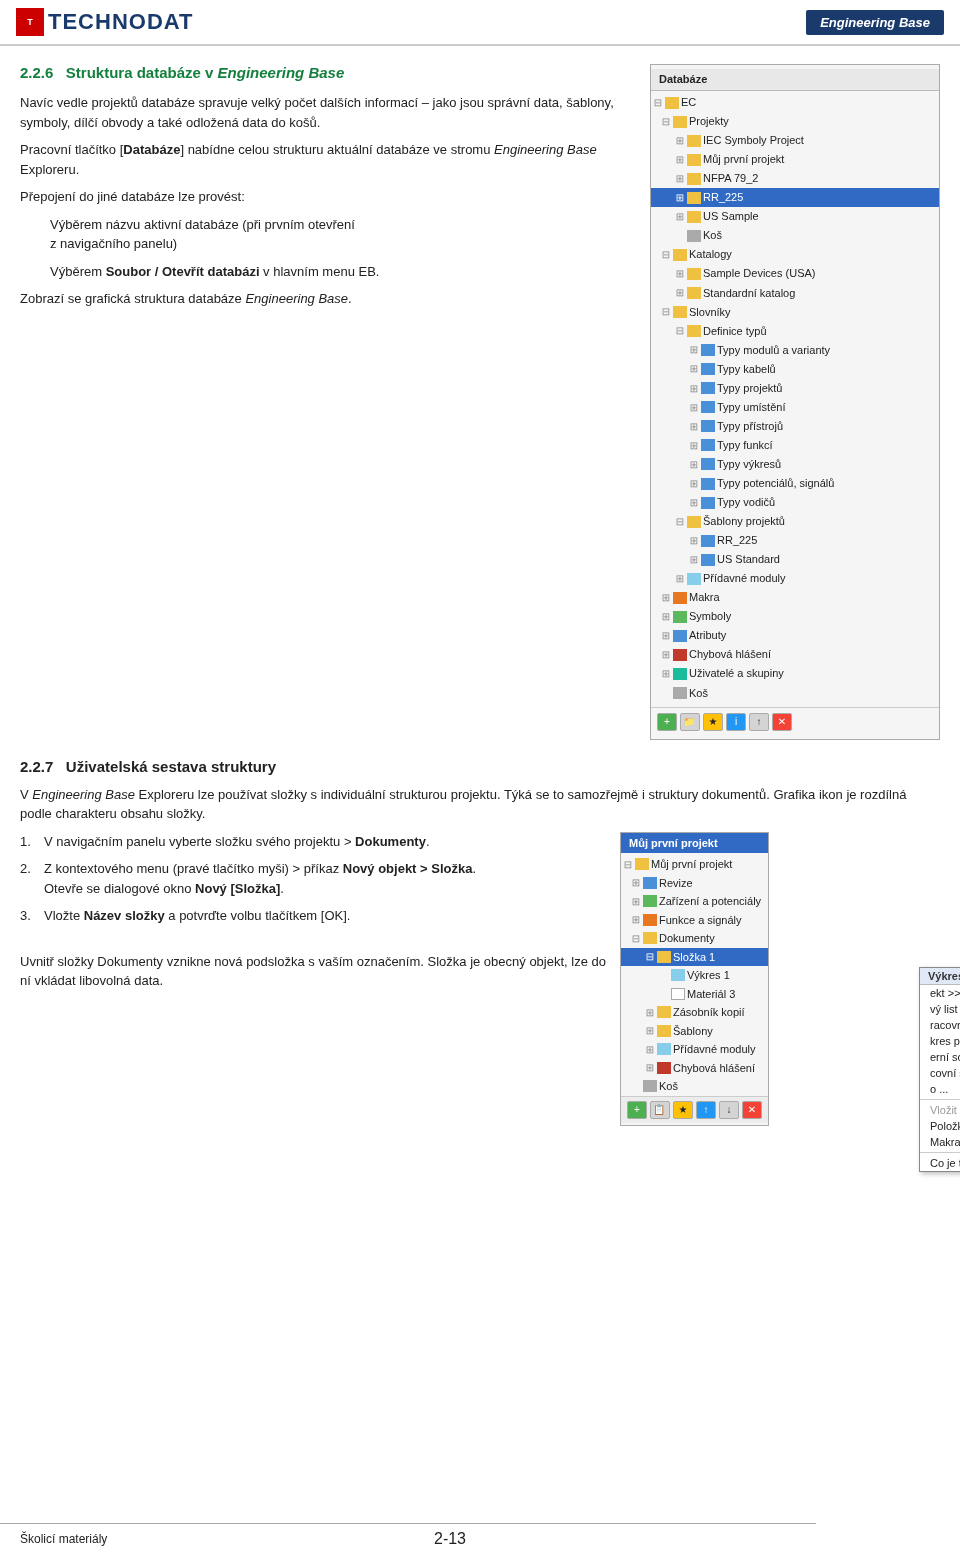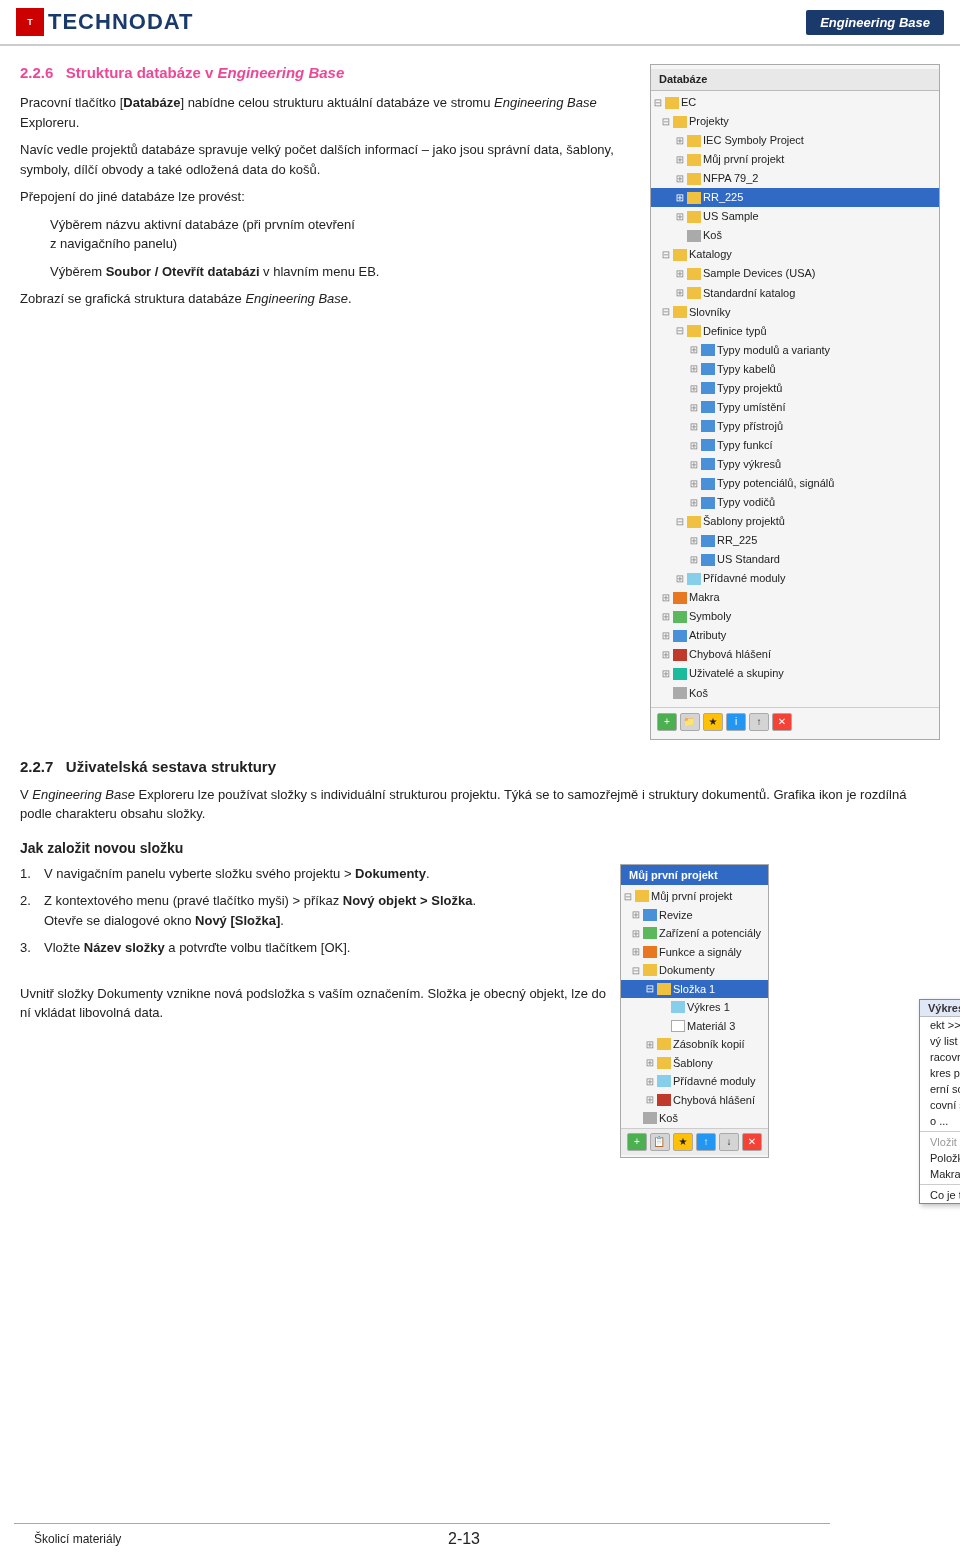--- a/index.html
+++ b/index.html
@@ -60,21 +60,21 @@
     
     .main-content {
       padding: 18px 20px 10px 20px;
     }
 
     
     .section-heading {
       font-size: 15px;
       font-weight: bold;
       margin-bottom: 12px;
-      color: #ec4899;
+      color: #15803d;
     }
 
     
     .two-col {
       display: flex;
       gap: 18px;
       margin-bottom: 10px;
     }
     .col-left {
       flex: 1;
@@ -265,21 +265,21 @@
       gap: 3px;
       padding: 4px 6px;
       border-top: 1px solid #ccc;
       background: #ececec;
     }
 
     
     .footer {
       position: fixed;
       bottom: 0;
-      left: 14px;
+      left: 0;
       width: 816px;
       border-top: 1px solid #aaa;
       padding: 6px 20px;
       display: flex;
       justify-content: space-between;
       align-items: center;
       background: #fff;
       font-size: 12px;
     }
     .footer-page {
@@ -334,24 +334,24 @@
 </div>
 
 <div class="main-content">
 
   <div class="two-col">
     <div class="col-left">
       <div class="section-heading">
         2.2.6&nbsp;&nbsp;&nbsp;Struktura databáze v <em>Engineering Base</em>
       </div>
       <p class="body-text">
-        Pracovní tlačítko [<strong>Databáze</strong>] nabídne celou strukturu aktuální databáze ve stromu <em>Engineering Base</em> Exploreru.
+        Navíc vedle projektů databáze spravuje velký počet dalších informací – jako jsou správní data, šablony, symboly, dílčí obvody a také odložená data do košů.
       </p>
       <p class="body-text">
-        Navíc vedle projektů databáze spravuje velký počet dalších informací – jako jsou správní data, šablony, symboly, dílčí obvody a také odložená data do košů.
+        Pracovní tlačítko [<strong>Databáze</strong>] nabídne celou strukturu aktuální databáze ve stromu <em>Engineering Base</em> Exploreru.
       </p>
       <p class="body-text">
         Přepojení do jiné databáze lze provést:
       </p>
       <p class="body-text" style="padding-left: 30px;">
         Výběrem názvu aktivní databáze (při prvním otevření<br>z navigačního panelu)
       </p>
       <p class="body-text" style="padding-left: 30px;">
         Výběrem <strong>Soubor / Otevřít databázi</strong> v hlavním menu EB.
       </p>
@@ -538,21 +538,20 @@
 
   <div class="section-2">
     <div class="section-2-heading">
       2.2.7&nbsp;&nbsp;&nbsp;Uživatelská sestava struktury
     </div>
     <p class="body-text">
       V <em>Engineering Base</em> Exploreru lze používat složky s individuální strukturou projektu. Týká se to samozřejmě i struktury dokumentů. Grafika ikon je rozdílná podle charakteru obsahu složky.
     </p>
   </div>
 
-  <div class="how-to-heading">Jak založit novou složku</div>
 
   <div class="steps-col-layout">
     <div class="steps-left">
       <ol class="steps">
         <li>
           <span class="step-content">
             V navigačním panelu vyberte složku svého projektu &gt; <strong>Dokumenty</strong>.
           </span>
         </li>
         <li>

